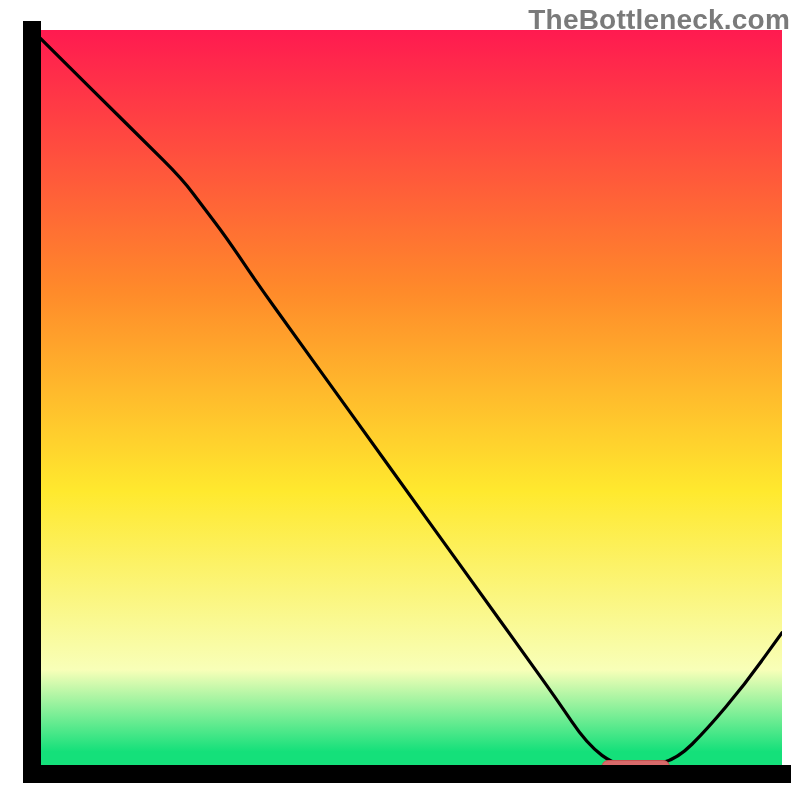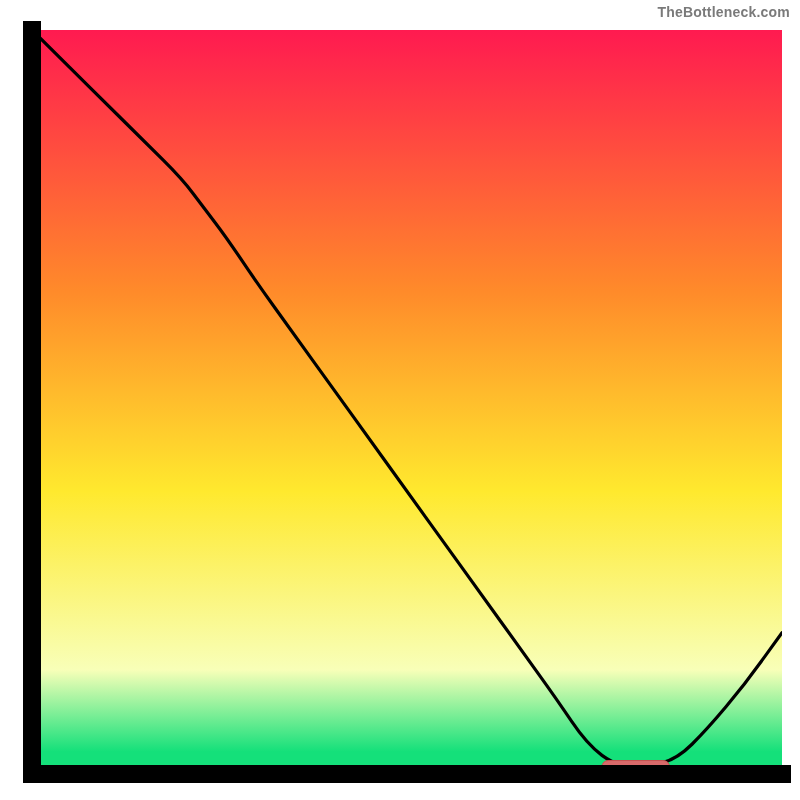--- a/index.html
+++ b/index.html
@@ -12,21 +12,21 @@
   }
   .container {
     position: relative;
     width: 800px;
     height: 800px;
   }
   .watermark {
     position: absolute;
     top: 4px;
     right: 10px;
-    font-size: 14px;
+    font-size: 28px;
     font-weight: 600;
     color: #7a7a7a;
     letter-spacing: 0.2px;
   }
   svg {
     display: block;
   }
 </style>
 </head>
 <body>

